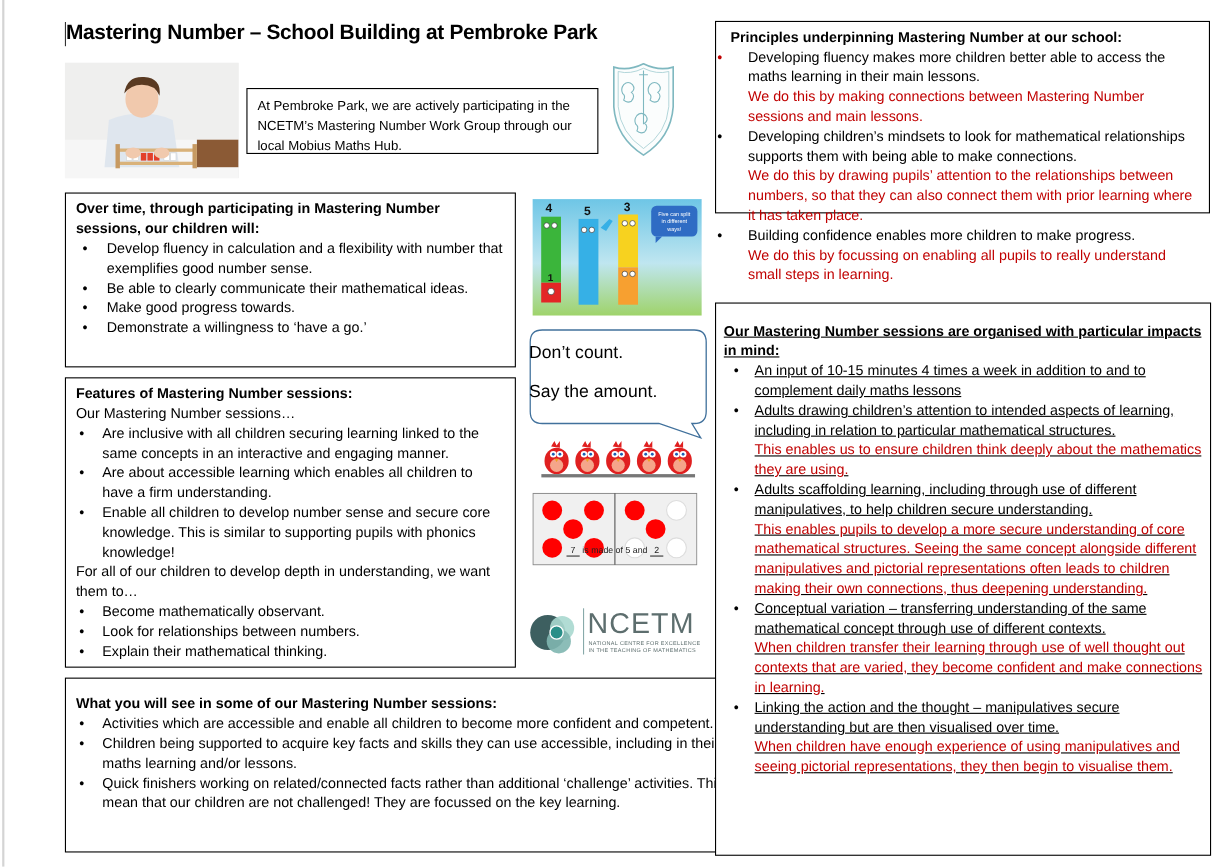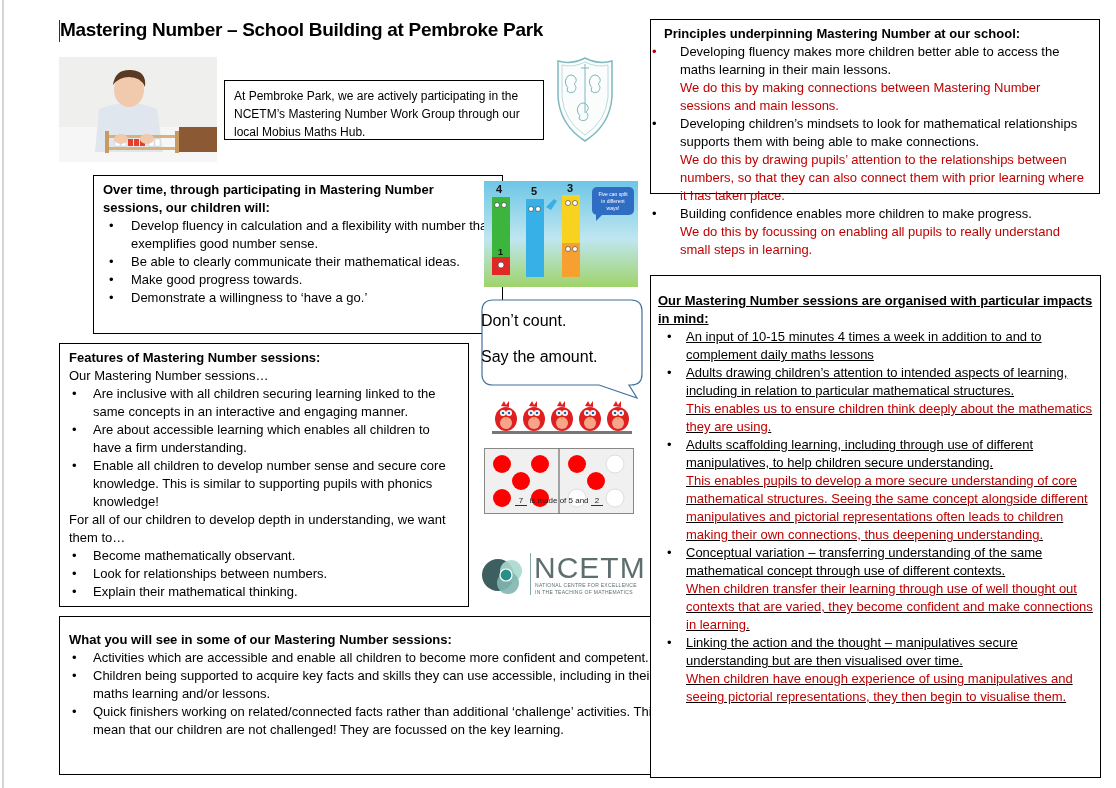--- a/index.html
+++ b/index.html
@@ -25,21 +25,21 @@
   ul.bul li { position: relative; padding-left: 28px; }
   ul.bul li .dot { position: absolute; left: 6px; top: 0; }
   ul.bul li .red { color: #c00000; display: block; }
   .red { color: #c00000; }
 
   #intro-box { left: 224px; top: 80px; width: 320px; height: 60px; padding: 6px 9px; font-size: 12px; line-height: 18px; }
   #principles-box { left: 650px; top: 19px; width: 450px; height: 175px; padding: 5px 13px 0 13px; }
   #principles-box ul.bul li { padding-left: 16px; }
   #principles-box ul.bul li .dot { left: -12px; }
   #principles-box h3 { padding-left: 0; }
-  #overtime-box { left: 59px; top: 175px; width: 410px; height: 159px; padding: 5px 9px; margin-left: 34px; }
+  #overtime-box { left: 59px; top: 175px; width: 410px; height: 159px; padding: 5px 9px; }
   #features-box { left: 59px; top: 343px; width: 410px; height: 264px; padding: 5px 9px; }
   #features-box ul.bul li { padding-left: 24px; }
   #features-box ul.bul li .dot { left: 3px; }
   #see-box { left: 59px; top: 616px; width: 668px; height: 159px; padding: 14px 9px 0 9px; }
   #see-box ul.bul li { padding-left: 24px; }
   #see-box ul.bul li .dot { left: 3px; }
   #impacts-box { left: 650px; top: 275px; width: 451px; height: 503px; padding: 16px 7px 0 7px; text-decoration: underline; }
   #impacts-box ul.bul li { padding-left: 28px; }
   #impacts-box ul.bul li .dot { left: 9px; }
 
@@ -48,21 +48,21 @@
   .numberblocks { position: absolute; left: 484px; top: 181px; width: 154px; height: 106px; }
   .speech { position: absolute; left: 481px; top: 299px; width: 162px; height: 100px; }
   .speech .line1, .speech .line2 { position: absolute; left: 0; width: 162px; font-size: 16px; color: #000; }
   .speech .line1 { top: 13px; }
   .speech .line2 { top: 49px; }
   .birds { position: absolute; left: 492px; top: 400px; width: 140px; height: 36px; }
   .tenframe { position: absolute; left: 484px; top: 448px; width: 150px; height: 66px; }
   .made-of { position: absolute; left: 484px; top: 496px; width: 150px; text-align: center; font-size: 8px; color: #222; }
   .made-of u { text-decoration: none; border-bottom: 1px solid #333; padding: 0 4px; }
   .ncetm { position: absolute; left: 481px; top: 551px; width: 160px; height: 46px; }
-  .ncetm .name { position: absolute; left: 53px; top: 0px; font-size: 30px; color: #5d6e6e; letter-spacing: 1px; font-weight: normal; }
+  .ncetm .name { position: absolute; left: 53px; top: 0px; font-size: 26px; color: #5d6e6e; letter-spacing: 1px; font-weight: normal; }
   .ncetm .sub1, .ncetm .sub2 { position: absolute; left: 54px; font-size: 5px; color: #5d6e6e; letter-spacing: 0.3px; white-space: nowrap; }
   .ncetm .sub1 { top: 31px; }
   .ncetm .sub2 { top: 38px; }
   .ncetm .divider { position: absolute; left: 49px; top: 2px; width: 1px; height: 42px; background: #8aa; }
 </style>
 </head>
 <body>
 
 <div class="edge-line"></div>
 <div class="cursor"></div>

